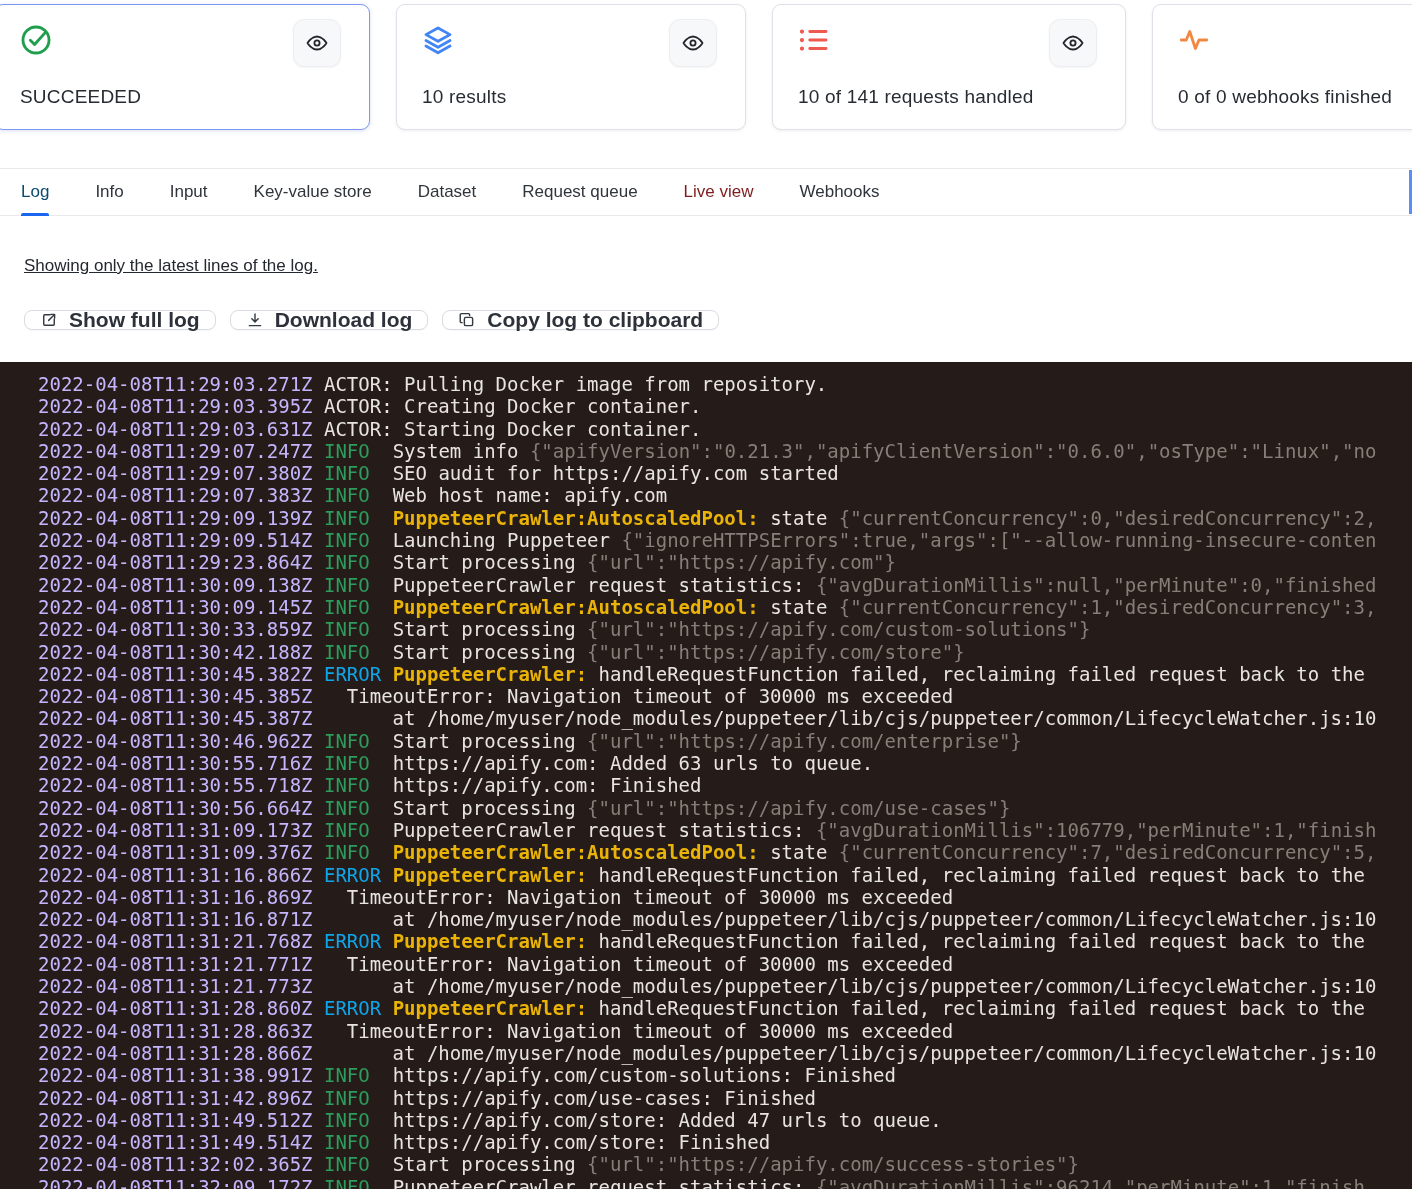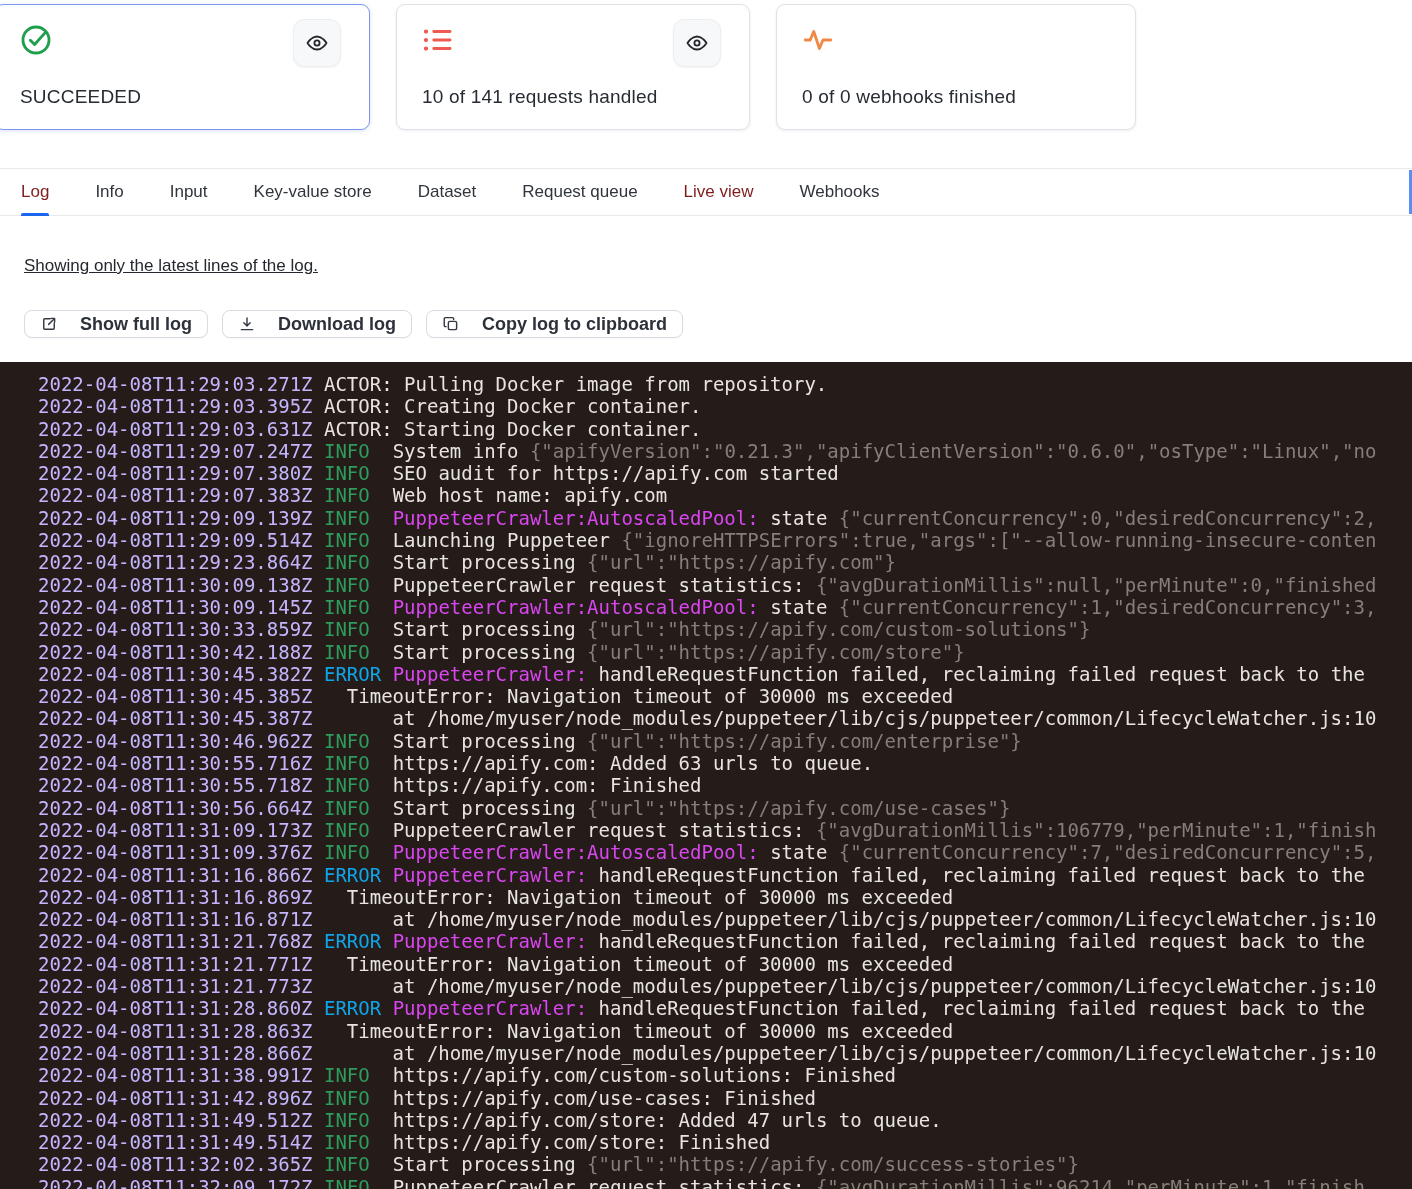--- a/index.html
+++ b/index.html
@@ -27,47 +27,47 @@
   
   .tabbar{
     position:absolute;top:168px;left:0;width:1412px;height:48px;
     border-top:1px solid #e7e9ec;border-bottom:1px solid #e7e9ec;
     display:flex;align-items:stretch;gap:46px;padding-left:21px;box-sizing:border-box;background:#fff;
   }
   .tab{
     display:flex;align-items:center;font-size:17px;color:#30353c;cursor:pointer;
     position:relative;white-space:nowrap;
   }
-  .tab.active{color:#7f1d1d;}
+  .tab.active{color:#0c4a6e;}
   .tab.active::after{content:"";position:absolute;left:0;right:0;bottom:-1px;height:3px;background:#1b66f0;border-radius:2px 2px 0 0;}
   .tab.disabled{color:#7f1d1d;cursor:default;}
   .tab-accent{position:absolute;right:0;top:1px;bottom:1px;width:3px;background:#5b8df2;}
   
   .notice{position:absolute;left:24px;top:256px;font-size:17px;color:#24292f;text-decoration:underline;}
   .log-actions{position:absolute;left:24px;top:310px;display:flex;gap:14px;}
   .act-btn{
-    height:28px;display:flex;align-items:center;gap:22px;padding:0 15px;
+    height:20px;display:flex;align-items:center;gap:11px;padding:0 15px;
     background:#fff;border:1px solid #d8dce2;border-radius:8px;cursor:pointer;
-    font-size:18px;font-weight:700;color:#2c313a;box-shadow:0 1px 1px rgba(0,0,0,.03);
+    font-size:21px;font-weight:700;color:#2c313a;box-shadow:0 1px 1px rgba(0,0,0,.03);
   }
   .act-btn svg{width:18px;height:18px;}
   
   .log{
     position:absolute;top:362px;left:0;width:1412px;height:827px;
     background:#251c1a;overflow:hidden;box-sizing:border-box;
     padding:11px 0 0 38px;
     font-family:"DejaVu Sans Mono", monospace;font-size:19px;line-height:22.3px;
     white-space:pre;
   }
   .log-line{height:22.3px;}
   .t{color:#c4b5fd;}
   .lv-INFO{color:#2d9c5c;}
   .lv-ERROR{color:#0ea5e9;}
   .w{color:#e8e4e0;text-align:center;}
-  .y{color:#d946ef;}
+  .y{color:#eab308;font-weight:bold;}
   .d{color:#877e78;}
 </style>
 </head>
 <body>
 
 <div class="cards" id="cards">
     <div class="card selected" style="width: 376px;">
       <span class="c-icon">
         <svg viewBox="0 0 24 24" xmlns="http://www.w3.org/2000/svg">
           <circle cx="12" cy="12" r="9.2" fill="none" stroke="#1f9e4e" stroke-width="2" stroke-linecap="round" stroke-linejoin="round"></circle>
@@ -76,20 +76,38 @@
       </span>
       <div class="eye-btn">
         <span style="display: flex;">
           <svg viewBox="0 0 24 24" xmlns="http://www.w3.org/2000/svg">
             <path d="M2.5 12S6.5 5.5 12 5.5 21.5 12 21.5 12 17.5 18.5 12 18.5 2.5 12 2.5 12z" fill="none" stroke="#22262b" stroke-width="1.8" stroke-linecap="round" stroke-linejoin="round"></path>
             <circle cx="12" cy="12" r="2.6" fill="none" stroke="#22262b" stroke-width="1.8" stroke-linecap="round" stroke-linejoin="round"></circle>
           </svg>
         </span>
       </div>
       <div class="c-label">SUCCEEDED</div>
+    </div>
+    <div class="card" style="width: 350px;">
+      <span class="c-icon">
+        <svg viewBox="0 0 24 24" xmlns="http://www.w3.org/2000/svg">
+          <path d="M12 3.5l8.5 4.7L12 12.9 3.5 8.2z" fill="none" stroke="#4285f4" stroke-width="2" stroke-linecap="round" stroke-linejoin="round"></path>
+          <path d="M3.5 12.4l8.5 4.7 8.5-4.7" fill="none" stroke="#4285f4" stroke-width="2" stroke-linecap="round" stroke-linejoin="round"></path>
+          <path d="M3.5 16.3l8.5 4.7 8.5-4.7" fill="none" stroke="#4285f4" stroke-width="2" stroke-linecap="round" stroke-linejoin="round"></path>
+        </svg>
+      </span>
+      <div class="eye-btn">
+        <span style="display: flex;">
+          <svg viewBox="0 0 24 24" xmlns="http://www.w3.org/2000/svg">
+            <path d="M2.5 12S6.5 5.5 12 5.5 21.5 12 21.5 12 17.5 18.5 12 18.5 2.5 12 2.5 12z" fill="none" stroke="#22262b" stroke-width="1.8" stroke-linecap="round" stroke-linejoin="round"></path>
+            <circle cx="12" cy="12" r="2.6" fill="none" stroke="#22262b" stroke-width="1.8" stroke-linecap="round" stroke-linejoin="round"></circle>
+          </svg>
+        </span>
+      </div>
+      <div class="c-label">10 results</div>
     </div>
     <div class="card" style="width: 354px;">
       <span class="c-icon">
         <svg viewBox="0 0 24 24" xmlns="http://www.w3.org/2000/svg">
           <path d="M3.5 6h.01M3.5 12h.01M3.5 18h.01" fill="none" stroke="#ee5a4f" stroke-width="3" stroke-linecap="round" stroke-linejoin="round"></path>
           <path d="M9 6h11.5M9 12h11.5M9 18h11.5" fill="none" stroke="#ee5a4f" stroke-width="2" stroke-linecap="round" stroke-linejoin="round"></path>
         </svg>
       </span>
       <div class="eye-btn">
         <span style="display: flex;">

